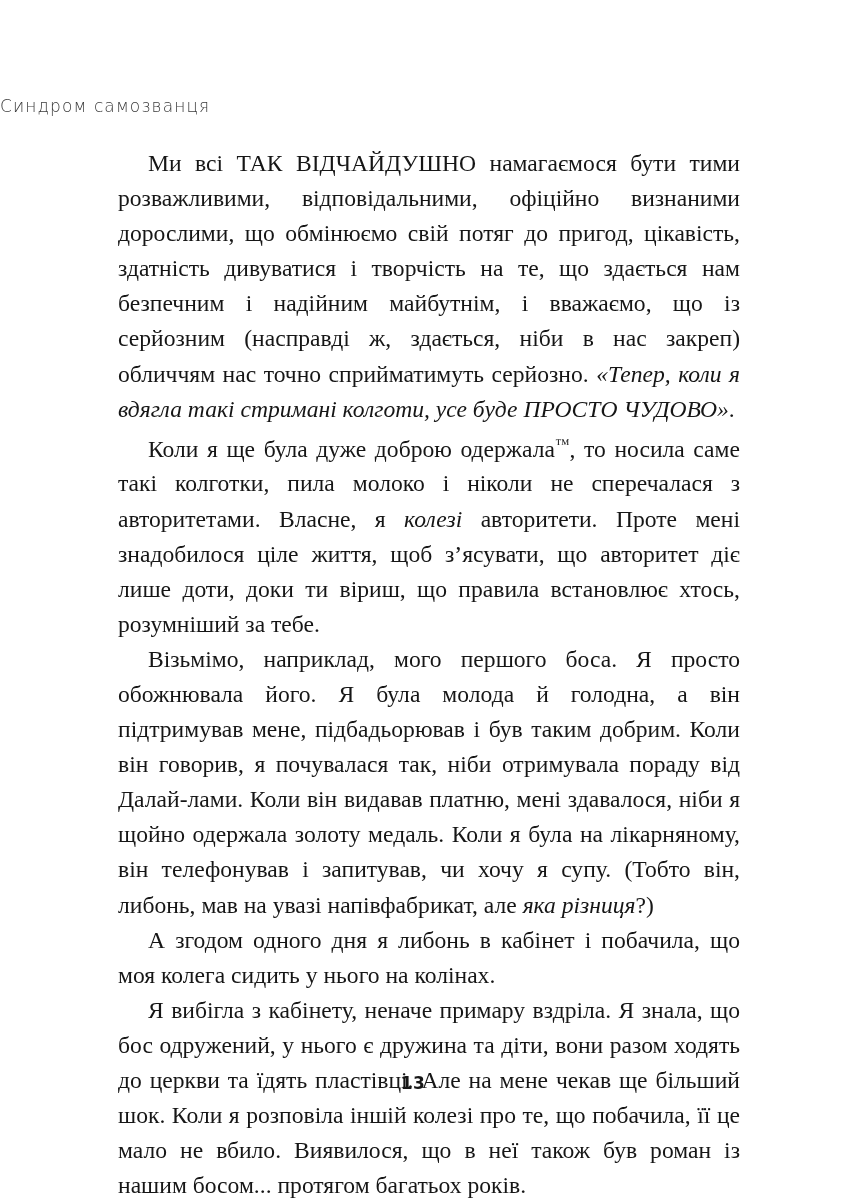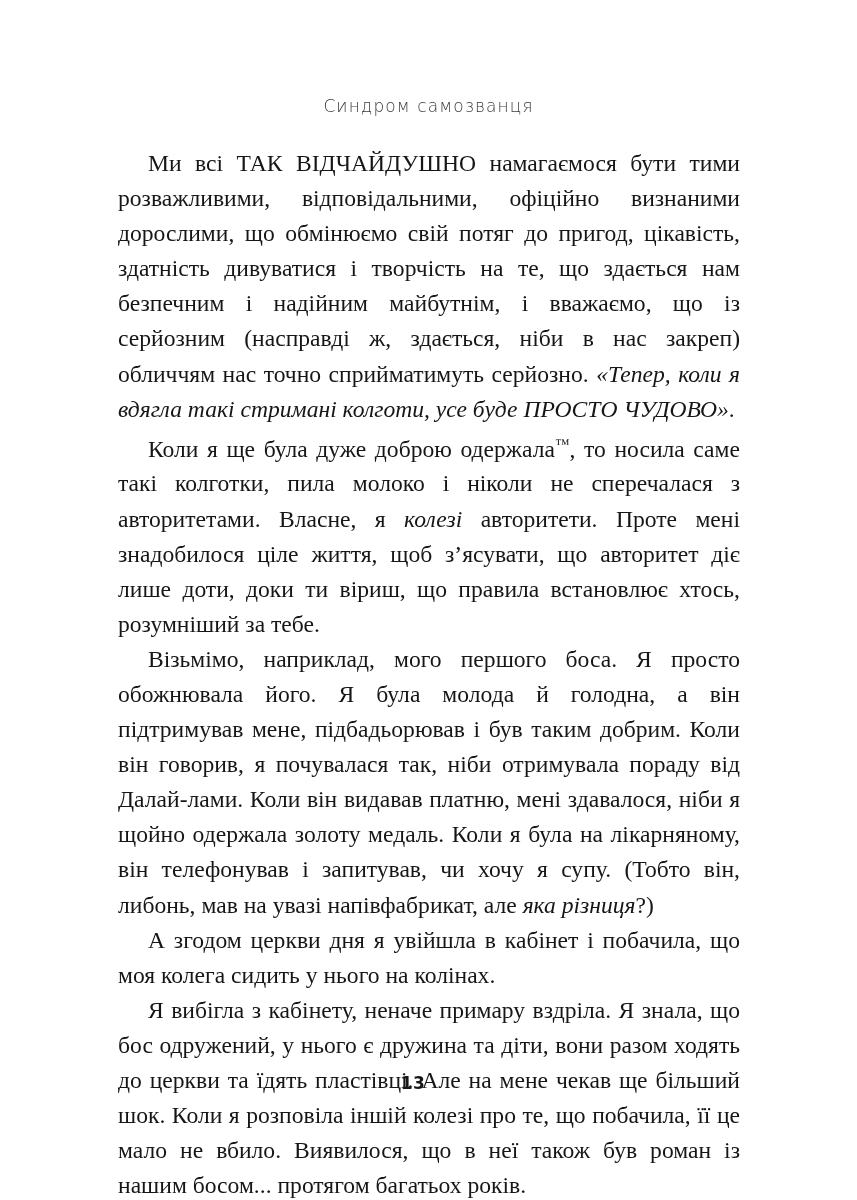--- a/index.html
+++ b/index.html
@@ -18,21 +18,21 @@
     overflow: hidden;
     box-sizing: border-box;
   }
 
   
   .running-head {
     position: absolute;
     top: 96px;
     left: 0;
     width: 857px;
-    text-align: center;
+    text-align: left;
     font-family: "DejaVu Sans", "Liberation Sans", sans-serif;
     font-size: 17px;
     font-weight: 300;
     letter-spacing: 1.1px;
     color: #3a3a3a;
     white-space: nowrap;
   }
 
   
   .textblock {
@@ -100,21 +100,21 @@
 
     <p>
       <span>Коли я ще була дуже доброю одержала</span><span class="tm">™</span><span>, то носила саме такі колготки, пила молоко і ніколи не сперечалася з авторитетами. Власне, я </span><em class="ital">колезі</em><span> авторитети. Проте мені знадобилося ціле життя, щоб з’ясувати, що авторитет діє лише доти, доки ти віриш, що правила встановлює хтось, розумніший за тебе.</span>
     </p>
 
     <p>
       <span>Візьмімо, наприклад, мого першого боса. Я просто обожнювала його. Я була молода й голодна, а він підтримував мене, підбадьорював і був таким добрим. Коли він говорив, я почувалася так, ніби отримувала пораду від Далай-лами. Коли він видавав платню, мені здавалося, ніби я щойно одержала золоту медаль. Коли я була на лікарняному, він телефонував і запитував, чи хочу я супу. (Тобто він, либонь, мав на увазі напівфабрикат, але </span><em class="ital">яка різниця</em><span>?)</span>
     </p>
 
     <p>
-      <span>А згодом церкви дня я увійшла в кабінет і побачила, що моя колега сидить у нього на колінах.</span>
+      <span>А згодом одного дня я либонь в кабінет і побачила, що моя колега сидить у нього на колінах.</span>
     </p>
 
     <p>
       <span>Я вибігла з кабінету, неначе примару вздріла. Я знала, що бос одружений, у нього є дружина та діти, вони разом ходять до церкви та їдять пластівці. Але на мене чекав ще більший шок. Коли я розповіла іншій колезі про те, що побачила, її це мало не вбило. Виявилося, що в неї також був роман із нашим босом... протягом багатьох років.</span>
     </p>
 
   </div>
 
   <div class="folio">13</div>
 

